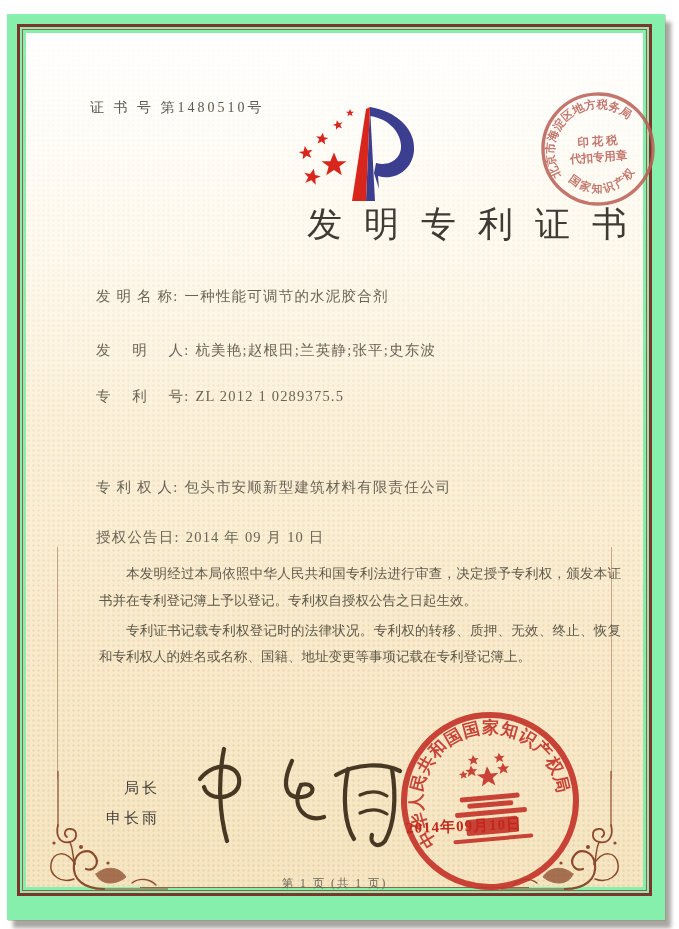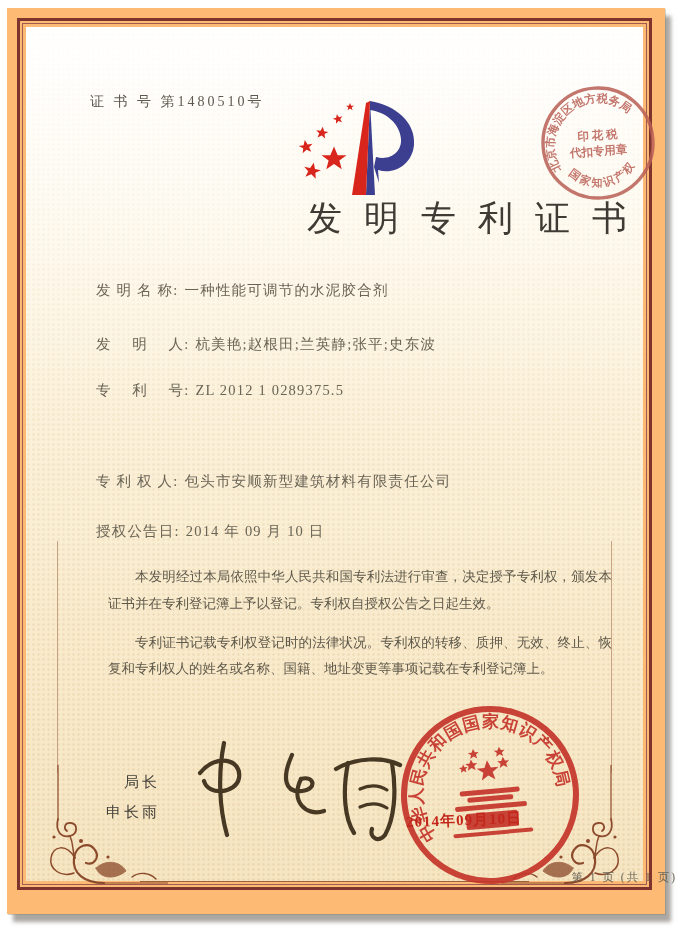--- a/index.html
+++ b/index.html
@@ -1,44 +1,44 @@
 <!DOCTYPE html>
 <html><head>
 <meta charset="utf-8">
 <style>
   html,body{margin:0;padding:0;width:679px;height:929px;background:#ffffff;overflow:hidden;
     font-family:"Liberation Serif","DejaVu Serif",serif;}
-  .paper{position:absolute;left:7px;top:8px;width:658px;height:906px;background:#fdba74;
+  .paper{position:absolute;left:7px;top:14px;width:658px;height:906px;background:#86efac;
     box-shadow:6px 8px 4px rgba(125,120,112,0.65),1px 1px 0 #d8d4cc;}
   .border-frame{position:absolute;left:10px;right:13px;top:10px;bottom:24px;
     border:3px solid #7e342d;}
   .border-frame-inner{position:absolute;left:2px;right:2px;top:2px;bottom:2px;border:1px solid #a05a50;}
   .texture{position:absolute;left:6px;right:6px;top:6px;bottom:6px;
     background:
       linear-gradient(180deg, rgba(255,255,255,0.95) 0%, rgba(255,252,244,0.7) 22%, rgba(252,240,214,0.45) 45%, rgba(249,232,199,0.25) 70%, rgba(247,228,190,0.15) 100%),
       radial-gradient(circle, rgba(198,156,98,0.22) 1px, rgba(0,0,0,0) 1.5px),
       linear-gradient(180deg,#fdfaf2 0%, #fbf3e0 40%, #f8ebcd 72%, #f5e5c2 100%);
     background-size:100% 100%, 5px 5px, 100% 100%;}
   .cert-no{position:absolute;left:70px;top:72px;font-size:14px;letter-spacing:3px;color:#5d584e;}
   .logo{position:absolute;left:258px;top:76px;width:160px;height:102px;}
   .title{position:absolute;left:0;top:174px;width:100%;text-align:right;
     font-size:35px;color:#3f3b34;letter-spacing:22px;text-indent:22px;font-weight:500;}
   .field{position:absolute;left:76px;font-size:14.5px;color:#6a6455;letter-spacing:1.2px;white-space:nowrap;}
   .field .lab{margin-right:6px;}
   .paras{position:absolute;left:76px;top:531px;width:528px;font-size:13.5px;line-height:26.8px;
     color:#5f594a;text-align:justify;}
-  .paras p{margin:12px;text-indent:2em;}
+  .paras p{margin:3px;text-indent:2em;}
   .signer{position:absolute;left:86px;top:746px;font-size:15px;color:#44403a;letter-spacing:3px;line-height:30px;text-align:right;}
   .signature{position:absolute;left:168px;top:712px;width:220px;height:110px;}
   .seal{position:absolute;left:378px;top:682px;width:184px;height:184px;opacity:0.92;}
   .seal-date{position:absolute;left:386px;top:790px;font-size:15px;color:#c3271c;letter-spacing:1px;
     font-weight:bold;transform:rotate(-2deg);white-space:nowrap;}
   .tax-stamp{position:absolute;left:518px;top:62px;width:120px;height:120px;opacity:0.85;transform:rotate(-4deg);}
-  .footer{position:absolute;left:0;top:849px;width:100%;text-align:right;font-size:11.5px;
-    color:#6c675a;letter-spacing:2px;margin-left:28px;}
+  .footer{position:absolute;left:0;top:849px;width:100%;text-align:center;font-size:11.5px;
+    color:#6c675a;letter-spacing:2px;}
   .ornament{position:absolute;width:124px;height:132px;}
   .orn-left{left:24px;top:744px;}
   .orn-right{right:24px;top:744px;transform:scaleX(-1);}
   .inner-rule{position:absolute;left:120px;right:120px;top:860px;height:5px;
     border-top:1px solid rgba(128,66,40,0.75);border-bottom:1px solid rgba(128,66,40,0.55);}
   .side-rule{position:absolute;top:520px;height:232px;width:1px;background:rgba(139,74,43,0.45);}
   .side-rule.l{left:37px;} .side-rule.r{right:37px;}
 </style>
 </head>
 <body>

